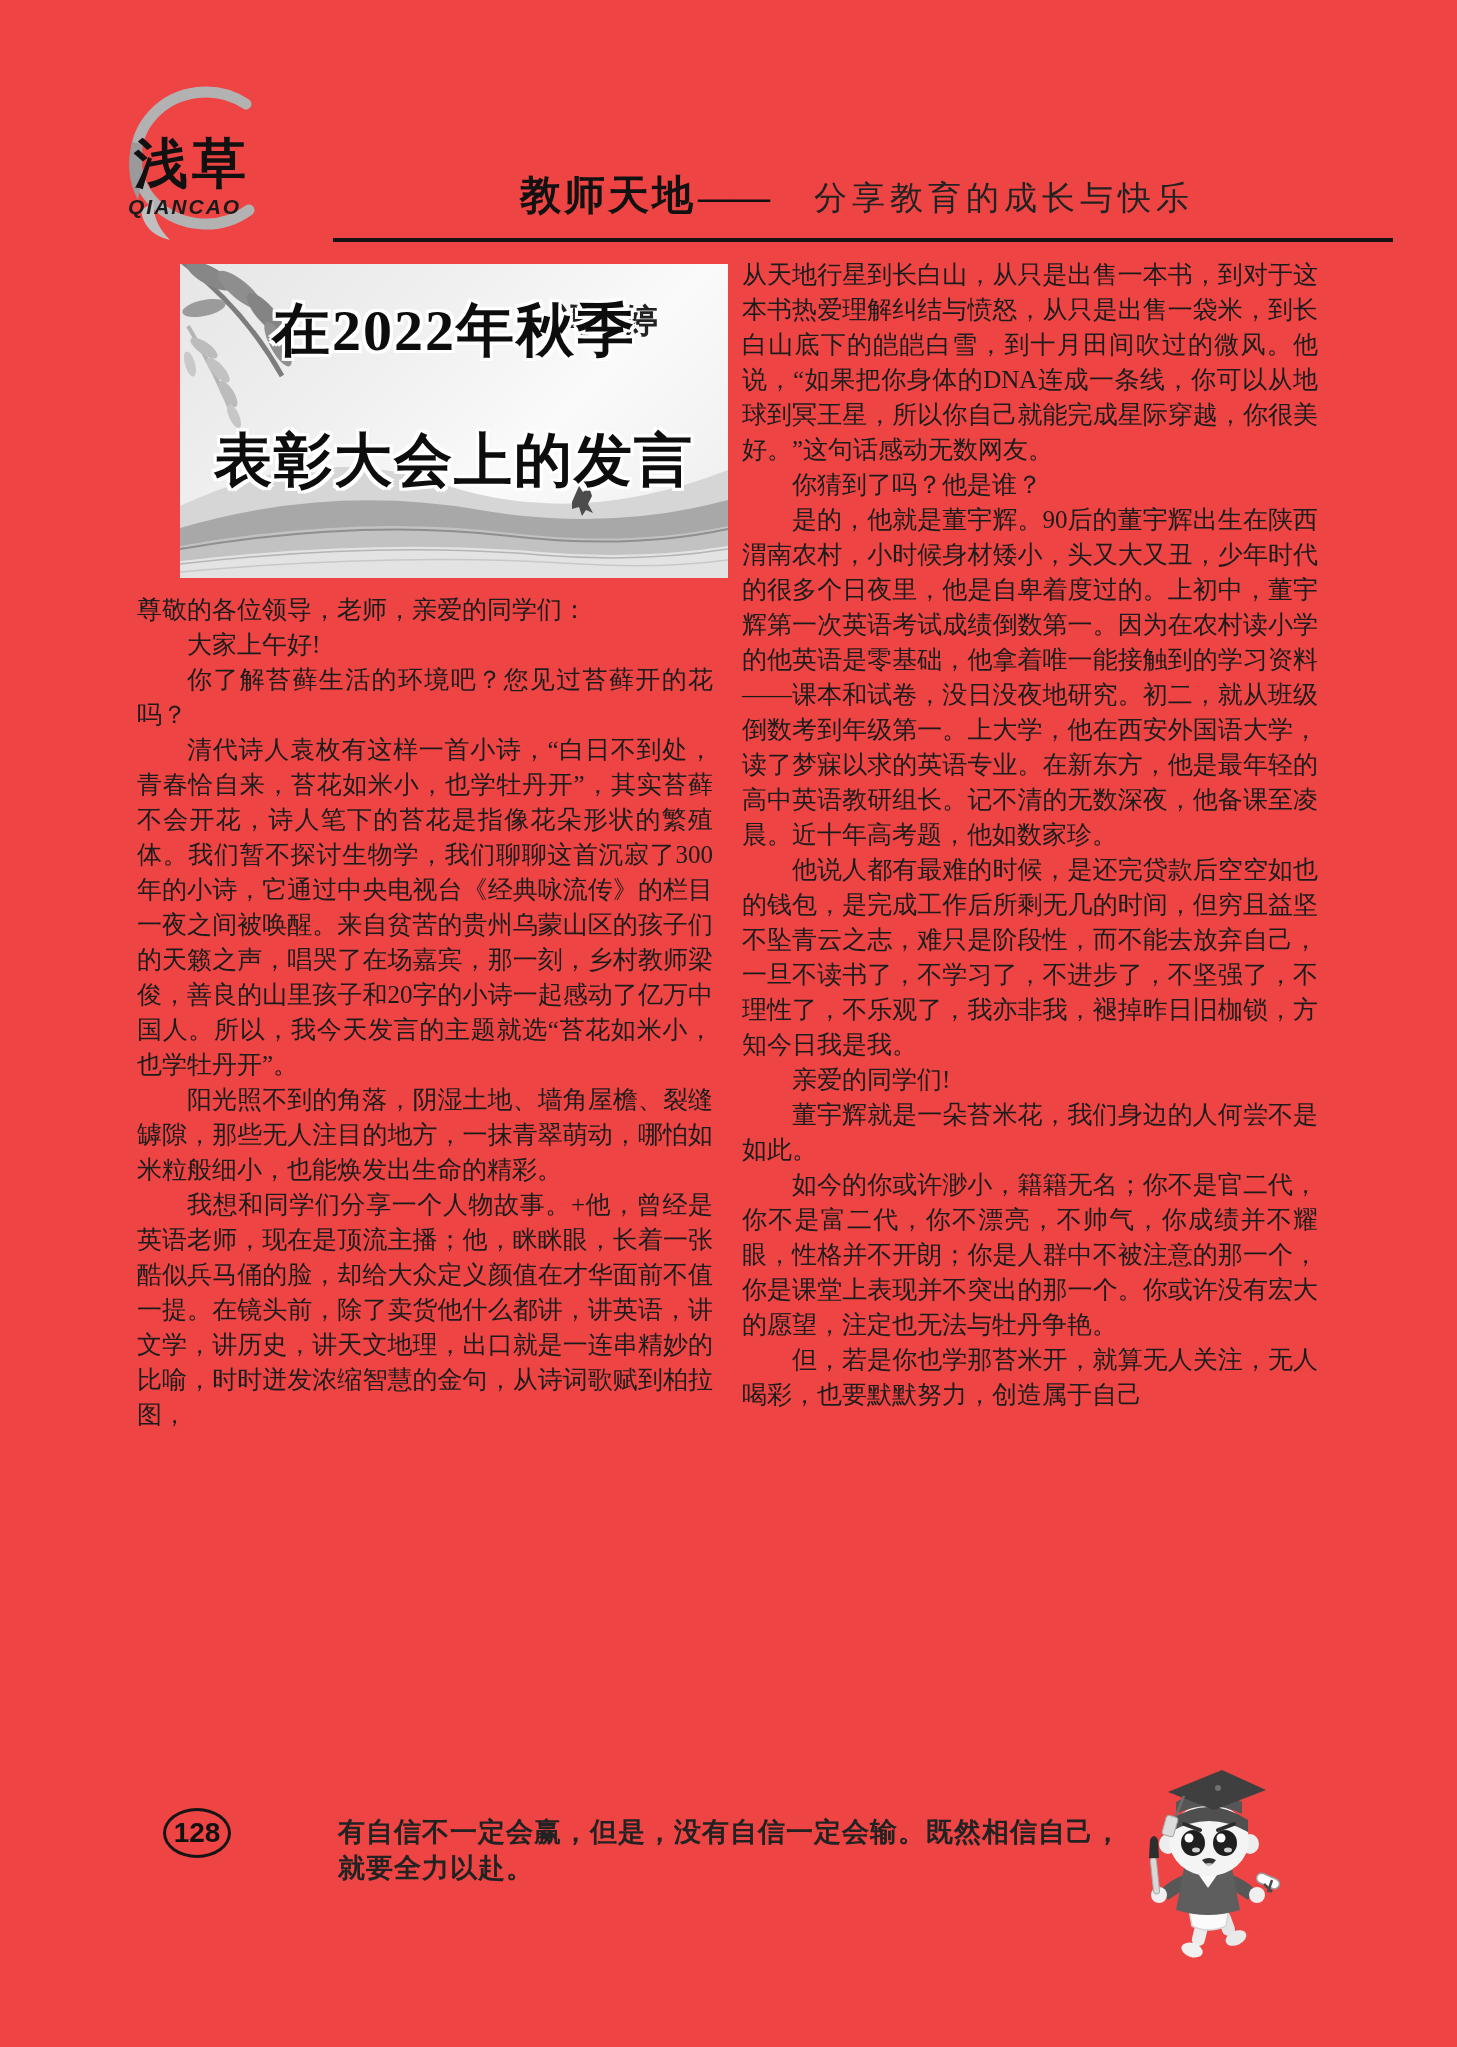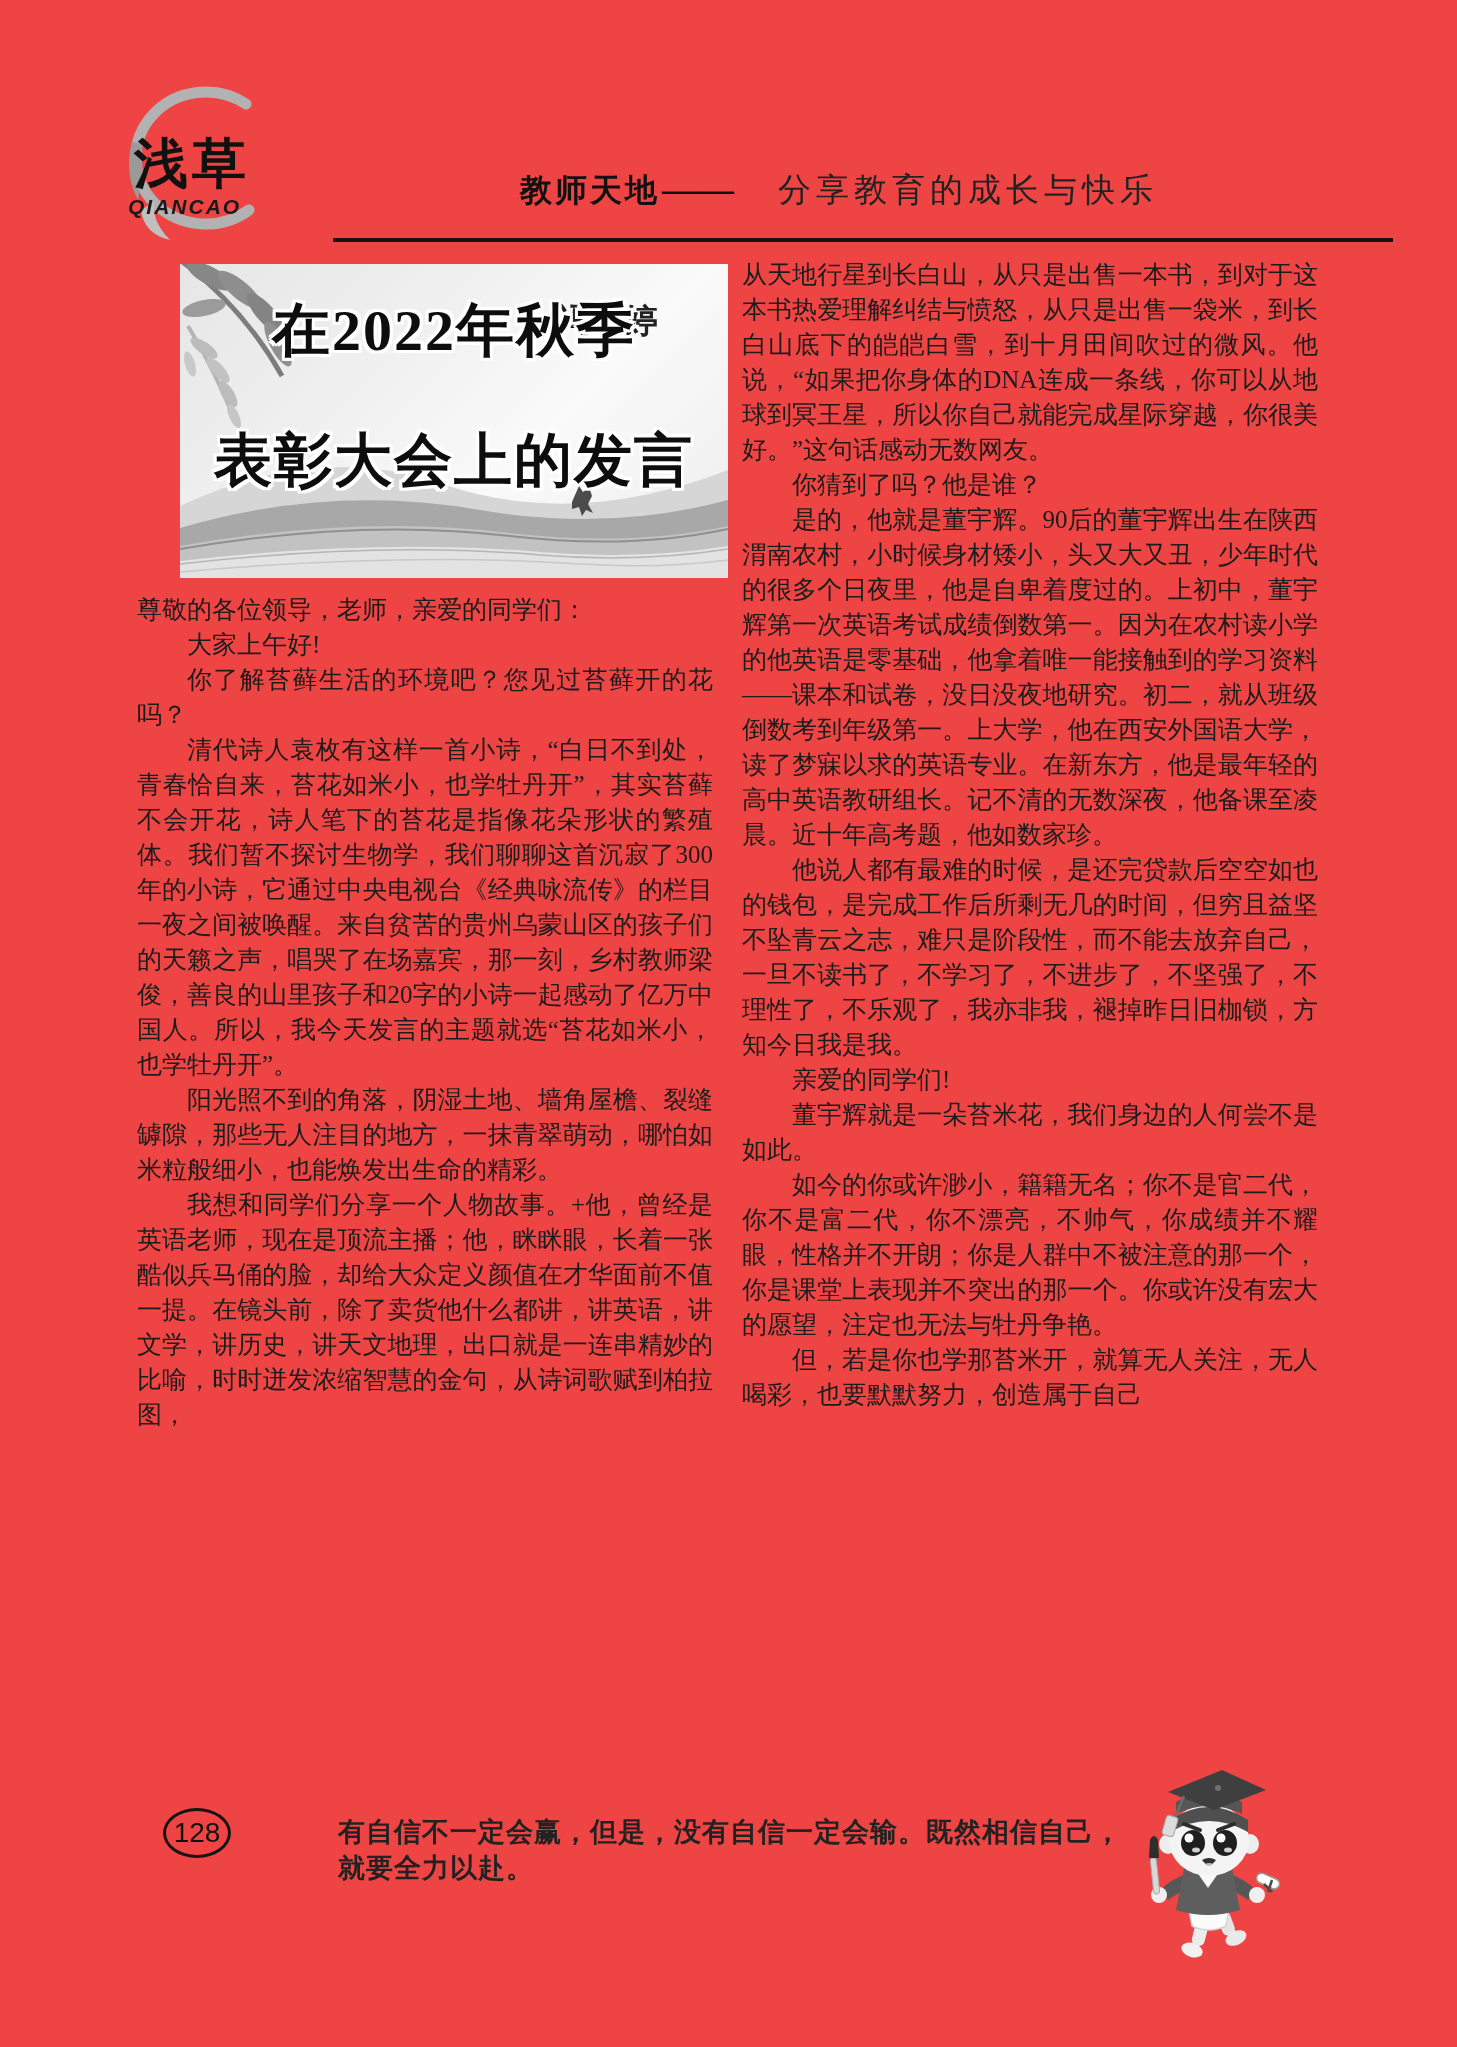--- a/index.html
+++ b/index.html
@@ -5,21 +5,21 @@
   html,body { margin:0; padding:0; background:#e9e9e9; }
   .page {
     position:relative; width:1457px; height:2047px; margin:0 auto;
     background:#ef4444; overflow:hidden;
     font-family:"Liberation Serif","DejaVu Serif",serif; color:#1a1a1a;
   }
 
   
   .logo { position:absolute; left:86px; top:82px; width:215px; height:170px; }
   .header-title { position:absolute; left:520px; top:168px; white-space:nowrap; }
-  .ht-main { font-size:32px; font-weight:900; letter-spacing:3px; color:#111; }
+  .ht-main { font-size:41px; font-weight:900; letter-spacing:3px; color:#111; }
   .ht-dash { font-size:36px; font-weight:700; color:#111; margin:0 2px; }
   .ht-sub  { font-size:33px; font-weight:400; letter-spacing:5px; color:#222;margin-left:42px; }
   .header-rule { position:absolute; left:333px; top:238px; width:1060px; height:4px; background:#141414; }
 
   
   .title-block {
     position:absolute; left:180px; top:264px; width:548px; height:314px;
     background:linear-gradient(135deg,#e6e6e6 0%,#f1f1f1 38%,#fafafa 62%,#ececec 100%);
     overflow:hidden;
   }
@@ -47,21 +47,21 @@
     margin:0; font-size:25px; line-height:35px; text-align:justify;
     color:#1c1c1c;
   }
   .indent { text-indent:2em; }
 
   
   .page-number {
     position:absolute; left:163px; top:1808px; width:62px; height:44px;
     border:3px solid #151515; border-radius:50%;
     display:flex; align-items:center; justify-content:center;
-    font-size:28px; font-weight:normal; color:#111;
+    font-size:28px; font-weight:bold; color:#111;
     font-family:"Liberation Sans","DejaVu Sans",sans-serif;
   }
   .footer-quote {
     position:absolute; left:338px; top:1814px; width:790px;
     font-size:27px; letter-spacing:1px; color:#222; font-weight:600;
   }
   .mascot { position:absolute; left:1132px; top:1758px; width:152px; height:205px; }
 </style>
 </head>
 <body>

